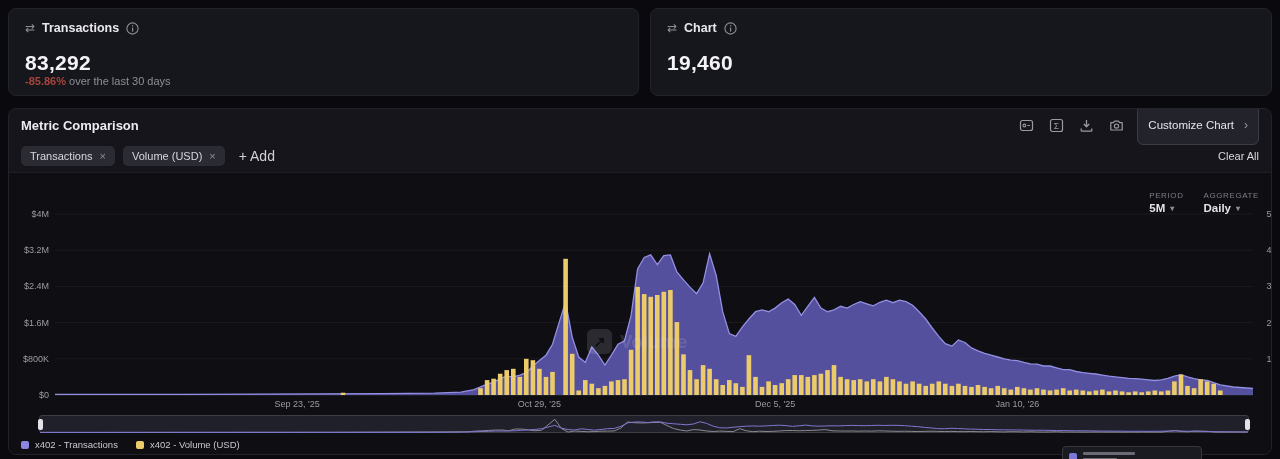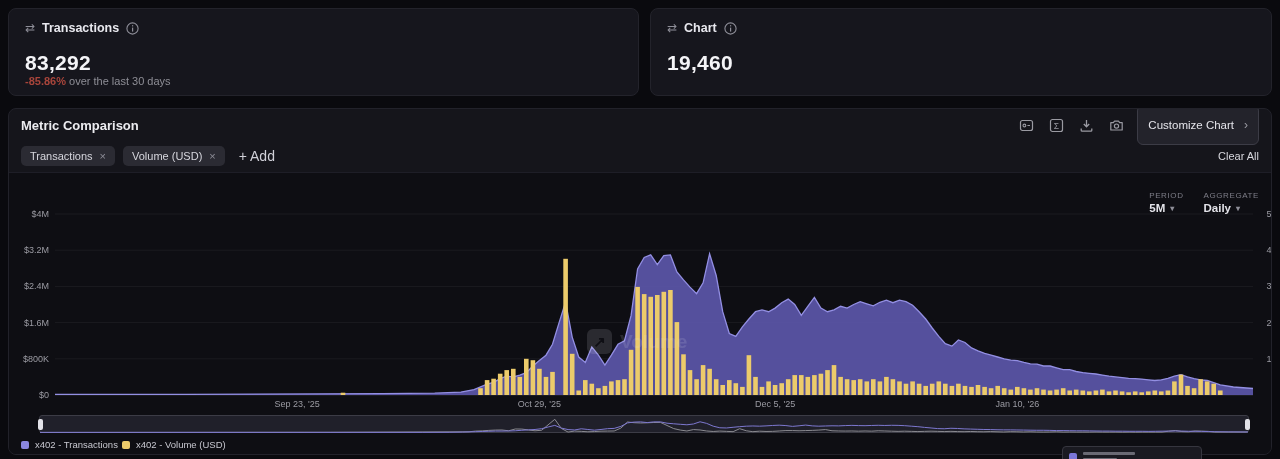--- a/index.html
+++ b/index.html
@@ -46,21 +46,21 @@
   svg text { font-family:"Liberation Sans",sans-serif; }
   .watermark { position:absolute; left:578px; top:156px; display:flex; align-items:center; gap:8px; opacity:.13; pointer-events:none; }
   .wm-box { width:25px; height:25px; border-radius:6px; background:#e8e8f0; color:#15151b; display:flex; align-items:center; justify-content:center; font-size:15px; font-weight:700; }
   .wm-text { font-size:19px; font-weight:700; color:#e8e8f0; }
 
   .brush { position:absolute; left:30px; top:242px; width:1210px; height:18px; background:#20202a; border:1px solid #3c3c46; border-radius:3px; }
   .brush svg { position:absolute; inset:0; }
   .handle { position:absolute; top:3px; width:5px; height:11px; background:#e2e2e8; border-radius:2px; cursor:ew-resize; }
   .handle.left { left:-2px; } .handle.right { right:-2px; }
 
-  .legend-row { position:absolute; left:12px; top:266px; display:flex; gap:4px; align-items:center; }
+  .legend-row { position:absolute; left:12px; top:266px; display:flex; gap:18px; align-items:center; }
   .legend-item { display:flex; align-items:center; gap:6px; }
   .legend-swatch { width:8px; height:8px; border-radius:2px; }
   .legend-label { font-size:9.5px; color:#c8c8d0; }
 
   
   .tooltip { position:absolute; left:1062px; top:446px; width:140px; height:30px; background:#1a1a21; border:1px solid #36363f; border-radius:4px; padding:5px 6px; display:flex; gap:6px; z-index:40; }
   .tt-swatch { width:8px; height:8px; border-radius:2px; background:#7b76d8; flex:none; margin-top:1px; }
   .tt-lines { display:flex; flex-direction:column; gap:3px; }
   .tt-line { height:2.5px; border-radius:1px; background:#6a6a74; }
 </style>

